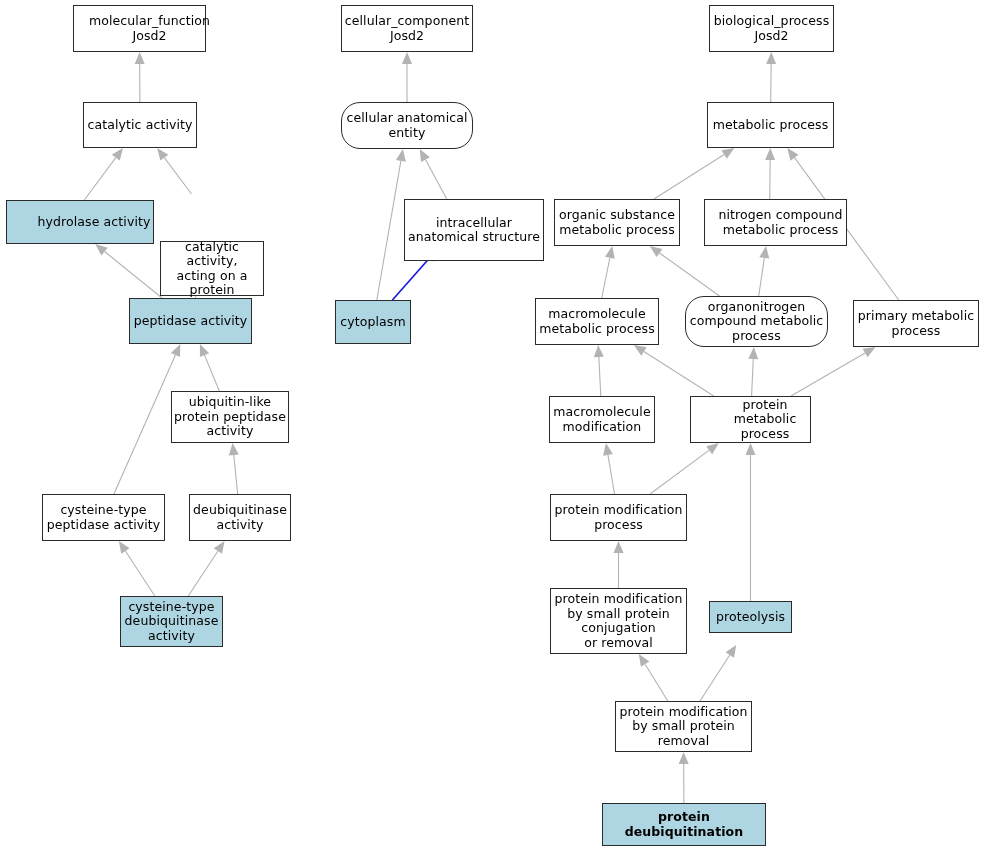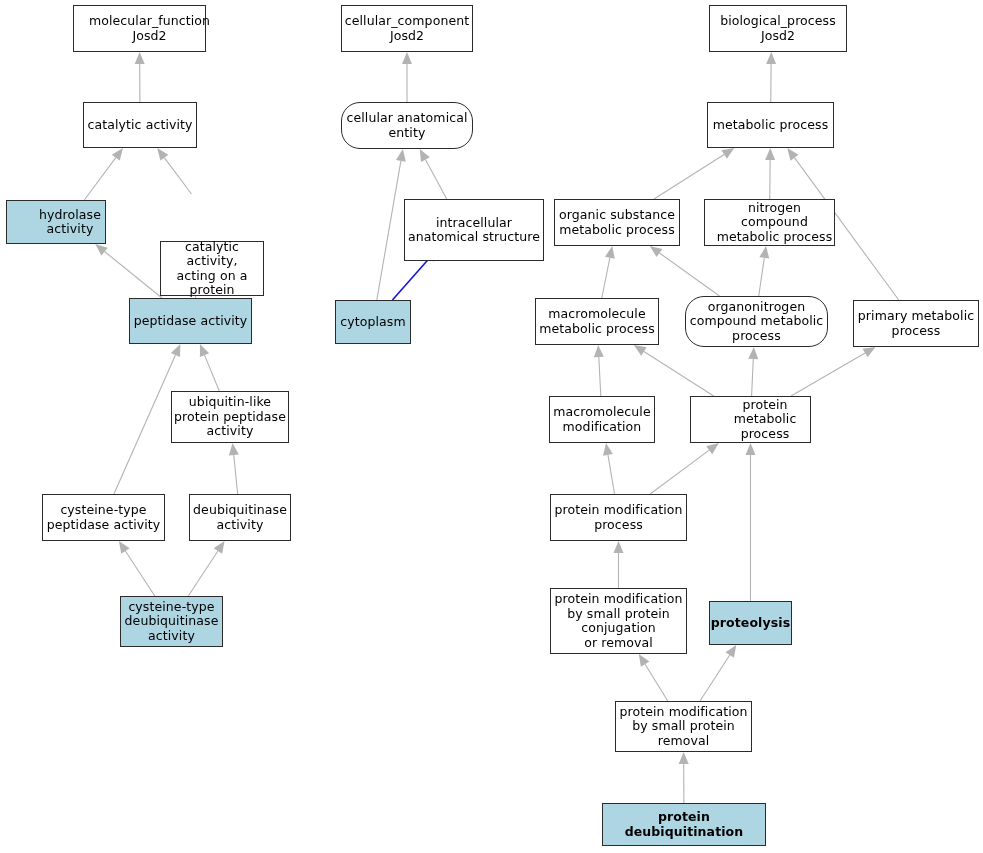--- a/index.html
+++ b/index.html
@@ -126,21 +126,21 @@
       <polygon points="638.83,654.00 649.38,661.59 640.87,666.84" class="edge-head"></polygon>
       <line x1="700.01" y1="701.00" x2="729.74" y2="655.07" class="edge-line"></line>
       <polygon points="736.26,645.00 733.93,657.79 725.54,652.36" class="edge-head"></polygon>
       <line x1="683.89" y1="803.00" x2="683.69" y2="764.00" class="edge-line"></line>
       <polygon points="683.63,752.00 688.69,763.97 678.69,764.03" class="edge-head"></polygon>
     </svg>
   <div id="nodes">
       <div class="go-node" style="left: 73px; top: 5px; width: 133px; height: 47px; padding-left: 20px;">molecular_function
 Josd2</div>
       <div class="go-node" style="left: 83px; top: 102px; width: 114px; height: 46px;">catalytic activity</div>
-      <div class="go-node hl" style="left: 6px; top: 200px; width: 100px; height: 44px; padding-left: 28px;">hydrolase activity</div>
+      <div class="go-node hl" style="left: 6px; top: 200px; width: 148px; height: 44px; padding-left: 28px;">hydrolase activity</div>
       <div class="go-node" style="left: 160px; top: 194px; width: 104px; height: 55px; margin-top: 47px;">catalytic activity,
 acting on a
 protein</div>
       <div class="go-node hl" style="left: 129px; top: 298px; width: 123px; height: 46px;">peptidase activity</div>
       <div class="go-node" style="left: 171px; top: 391px; width: 118px; height: 52px;">ubiquitin-like
 protein peptidase
 activity</div>
       <div class="go-node" style="left: 42px; top: 494px; width: 123px; height: 47px;">cysteine-type
 peptidase activity</div>
       <div class="go-node" style="left: 189px; top: 494px; width: 102px; height: 47px;">deubiquitinase
@@ -148,43 +148,43 @@
       <div class="go-node hl" style="left: 120px; top: 596px; width: 103px; height: 51px;">cysteine-type
 deubiquitinase
 activity</div>
       <div class="go-node" style="left: 341px; top: 5px; width: 132px; height: 47px;">cellular_component
 Josd2</div>
       <div class="go-node" style="left: 341px; top: 102px; width: 132px; height: 47px; border-radius: 19px;">cellular anatomical
 entity</div>
       <div class="go-node" style="left: 382px; top: 199px; width: 140px; height: 62px; margin-left: 22px;">intracellular
 anatomical structure</div>
       <div class="go-node hl" style="left: 335px; top: 300px; width: 76px; height: 44px;">cytoplasm</div>
-      <div class="go-node" style="left: 709px; top: 5px; width: 138px; height: 47px;">biological_process
+      <div class="go-node" style="left: 709px; top: 5px; width: 125px; height: 47px;">biological_process
 Josd2</div>
       <div class="go-node" style="left: 707px; top: 102px; width: 127px; height: 46px;">metabolic process</div>
       <div class="go-node" style="left: 554px; top: 199px; width: 126px; height: 47px;">organic substance
 metabolic process</div>
-      <div class="go-node" style="left: 704px; top: 199px; width: 131px; height: 47px; padding-left: 10px;">nitrogen compound
+      <div class="go-node" style="left: 704px; top: 199px; width: 143px; height: 47px; padding-left: 10px;">nitrogen compound
 metabolic process</div>
       <div class="go-node" style="left: 853px; top: 300px; width: 126px; height: 47px;">primary metabolic
 process</div>
       <div class="go-node" style="left: 535px; top: 298px; width: 124px; height: 47px;">macromolecule
 metabolic process</div>
       <div class="go-node" style="left: 685px; top: 296px; width: 143px; height: 51px; border-radius: 19px;">organonitrogen
 compound metabolic
 process</div>
       <div class="go-node" style="left: 549px; top: 396px; width: 106px; height: 47px;">macromolecule
 modification</div>
       <div class="go-node" style="left: 690px; top: 396px; width: 121px; height: 47px; padding-left: 29px;">protein metabolic
 process</div>
       <div class="go-node" style="left: 550px; top: 494px; width: 137px; height: 47px;">protein modification
 process</div>
       <div class="go-node" style="left: 550px; top: 588px; width: 137px; height: 66px;">protein modification
 by small protein
 conjugation
 or removal</div>
-      <div class="go-node hl" style="left: 709px; top: 601px; width: 83px; height: 44px; font-weight: bold;">proteolysis</div>
+      <div class="go-node hl" style="left: 709px; top: 601px; width: 83px; height: 32px;">proteolysis</div>
       <div class="go-node" style="left: 615px; top: 701px; width: 137px; height: 51px;">protein modification
 by small protein
 removal</div>
       <div class="go-node hl" style="left: 602px; top: 803px; width: 164px; height: 43px; font-weight: bold;">protein deubiquitination</div>
     </div>
 </div>
 
 </body></html>

